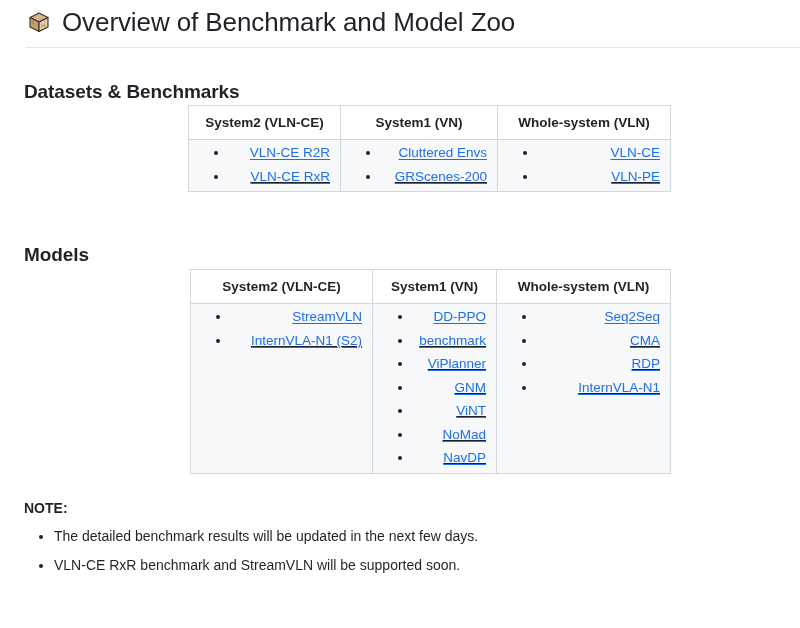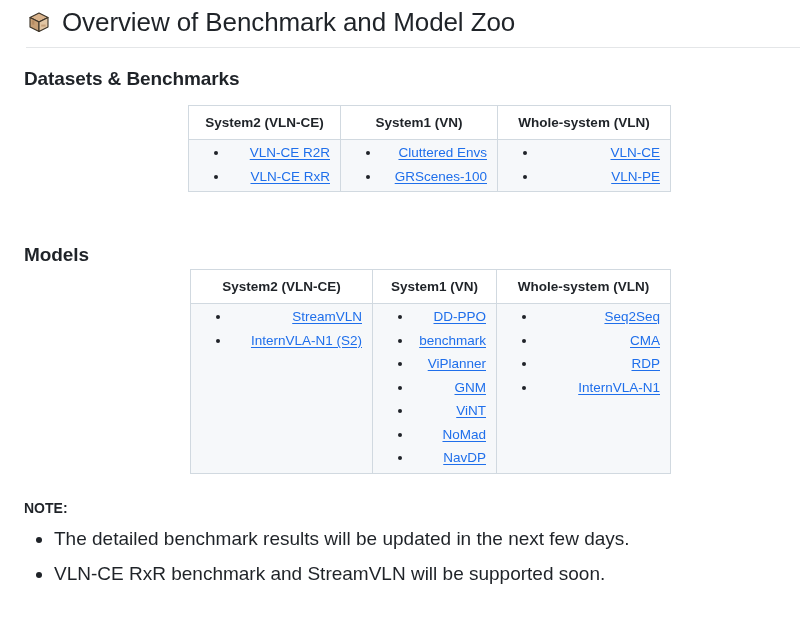--- a/index.html
+++ b/index.html
@@ -54,21 +54,21 @@
 
   
   h2.section-heading {
     margin: 0;
     padding: 0;
     font-size: 19px;
     font-weight: 700;
     color: #1f2328;
     letter-spacing: -0.1px;
   }
-  .sec-datasets { position: absolute; left: 24px; top: 68px; }
+  .sec-datasets { position: absolute; left: 24px; top: 81px; }
   .sec-models   { position: absolute; left: 24px; top: 244px; }
 
   
   table.zoo-table {
     border-collapse: collapse;
     border-spacing: 0;
     background: #5eead4;
     table-layout: fixed;
   }
   table.zoo-table th,
@@ -95,21 +95,21 @@
     padding: 0 0 0 30px;
     list-style: disc;
   }
   table.zoo-table ul li {
     font-size: 13.5px;
     line-height: 1.0;
     margin: 0;
     padding: 0;
     color: #1f2328;
   }
-  table.zoo-table ul li + li { margin-top: 10px; }
+  table.zoo-table ul li + li { margin-top: 10px; text-decoration: underline; }
   table.zoo-table ul li::marker { color: #1f2328; font-size: 13px; }
   .cell-link {
     color: #1f6feb;
     text-decoration: underline;
     text-underline-offset: 2px;
     font-size: 13.5px;
     cursor: pointer;
   }
 
   
@@ -135,21 +135,21 @@
     font-weight: 700;
     color: #1f2328;
     margin: 0 0 12px 0;
   }
   ul.note-list {
     margin: 0;
     padding: 0 0 0 30px;
     list-style: disc;
   }
   ul.note-list li {
-    font-size: 19px;
+    font-size: 14px;
     line-height: 1.2;
     color: #1f2328;
     margin: 0;
   }
   ul.note-list li + li { margin-top: 12px; }
 </style>
 </head>
 <body>
 
 <div class="page">
@@ -187,21 +187,21 @@
       <tr>
         <td>
           <ul>
             <li><a class="cell-link">VLN-CE R2R</a></li>
             <li><a class="cell-link">VLN-CE RxR</a></li>
           </ul>
         </td>
         <td>
           <ul>
             <li><a class="cell-link">Cluttered Envs</a></li>
-            <li><a class="cell-link">GRScenes-100</a></li>
+            <li><a class="cell-link">GRScenes-200</a></li>
           </ul>
         </td>
         <td>
           <ul>
             <li><a class="cell-link">VLN-CE</a></li>
             <li><a class="cell-link">VLN-PE</a></li>
           </ul>
         </td>
       </tr>
     </tbody>

